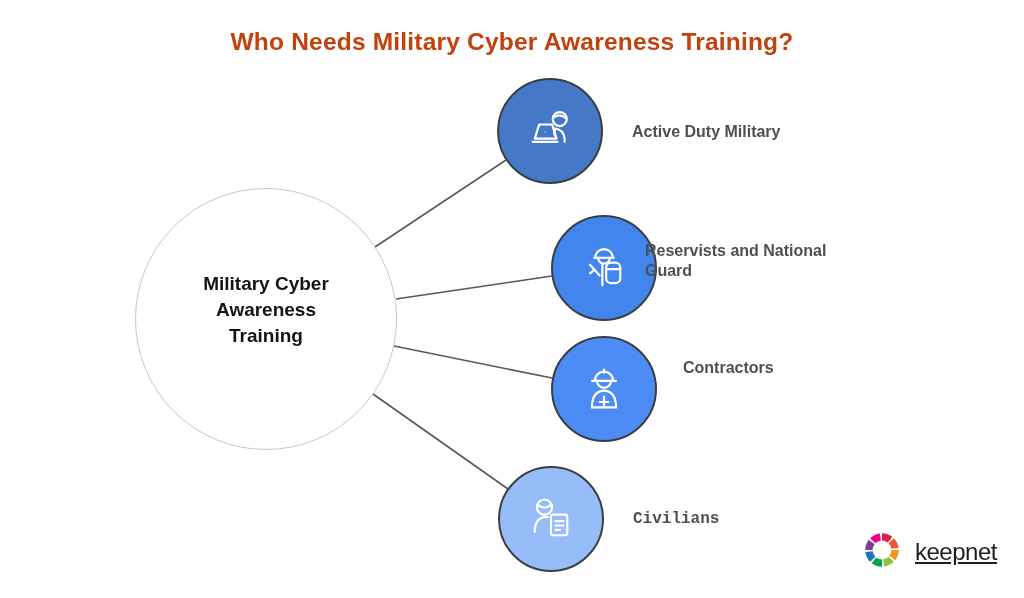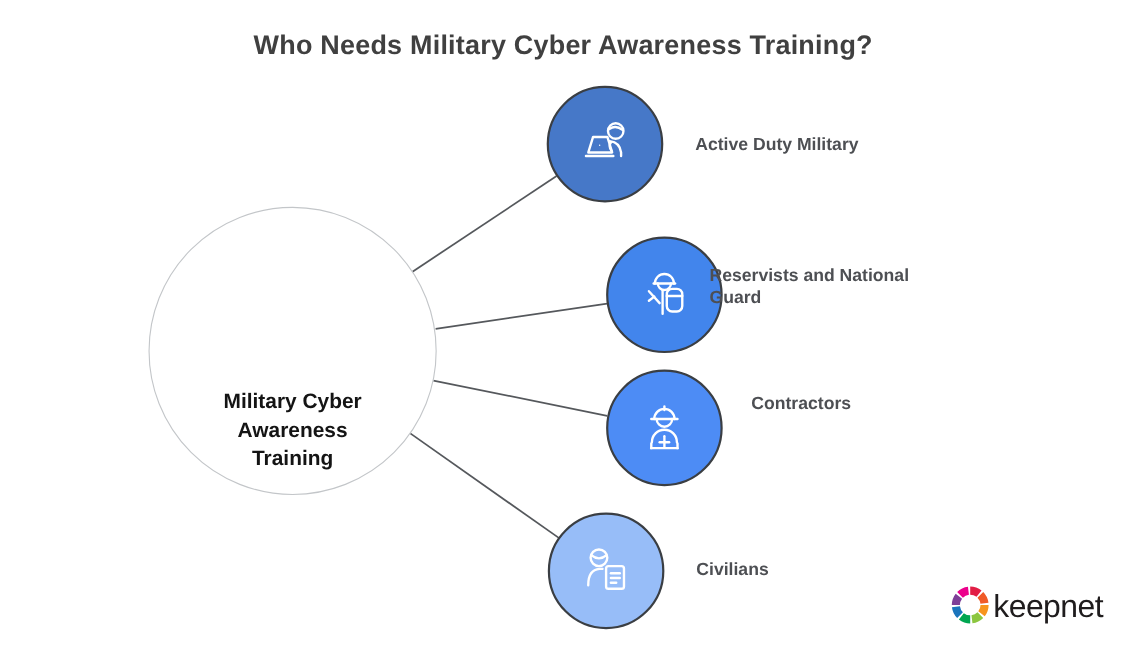--- a/index.html
+++ b/index.html
@@ -11,41 +11,41 @@
     overflow: hidden;
   }
   .stage { position: absolute; inset: 0; }
 
   .title {
     position: absolute;
     top: 28px; left: 0; width: 1024px;
     text-align: center;
     font-size: 24.5px;
     font-weight: bold;
-    color: #404040;
+    color: #c2410c;
     letter-spacing: 0.2px;
   }
 
   svg.connectors {
     position: absolute; left: 0; top: 0;
   }
   .connector { stroke: #55585c; stroke-width: 1.6; }
 
   .center-circle {
     position: absolute;
     left: 135px; top: 188px;
     width: 262px; height: 262px;
     border-radius: 50%;
     background: #ffffff;
     border: 1px solid #c3c6c9;
     box-sizing: border-box;
     display: flex;
     flex-direction: column;
     align-items: center;
-    justify-content: flex-end;
+    justify-content: center;
     text-align: center;
   }
   .center-heading {
     width: 165px;
     font-size: 19px;
     font-weight: bold;
     color: #141414;
     line-height: 26px;
     margin-bottom: 18px;
   }
@@ -74,35 +74,36 @@
   .node-label {
     position: absolute;
     font-size: 16px;
     font-weight: bold;
     color: #4d4f53;
     line-height: 20px;
   }
   .label-1 { left: 632px; top: 122px; }
   .label-2 { left: 645px; top: 241px; width: 190px; }
   .label-3 { left: 683px; top: 358px; }
-  .label-4 { left: 633px; top: 509px; }
+  .label-4 { left: 633px; top: 509px; font-family: Liberation Mono, monospace; }
 
   .node-icon svg { display: block; }
 
   .logo {
     position: absolute;
     left: 863px; top: 531px;
     display: flex;
     align-items: center;
   }
   .logo-text {
-    font-size: 29px;
+    font-size: 24px;
     color: #1f1c1d;
     letter-spacing: -0.5px;
-    margin-left: 2px;
+    margin-left: 14px;
+    text-decoration: underline;
   }
 </style>
 </head>
 <body>
 
 <div class="stage">
 
   <div class="title">Who Needs Military Cyber Awareness Training?</div>
 
   <svg class="connectors" width="1024" height="598" viewBox="0 0 1024 598" aria-hidden="true">

